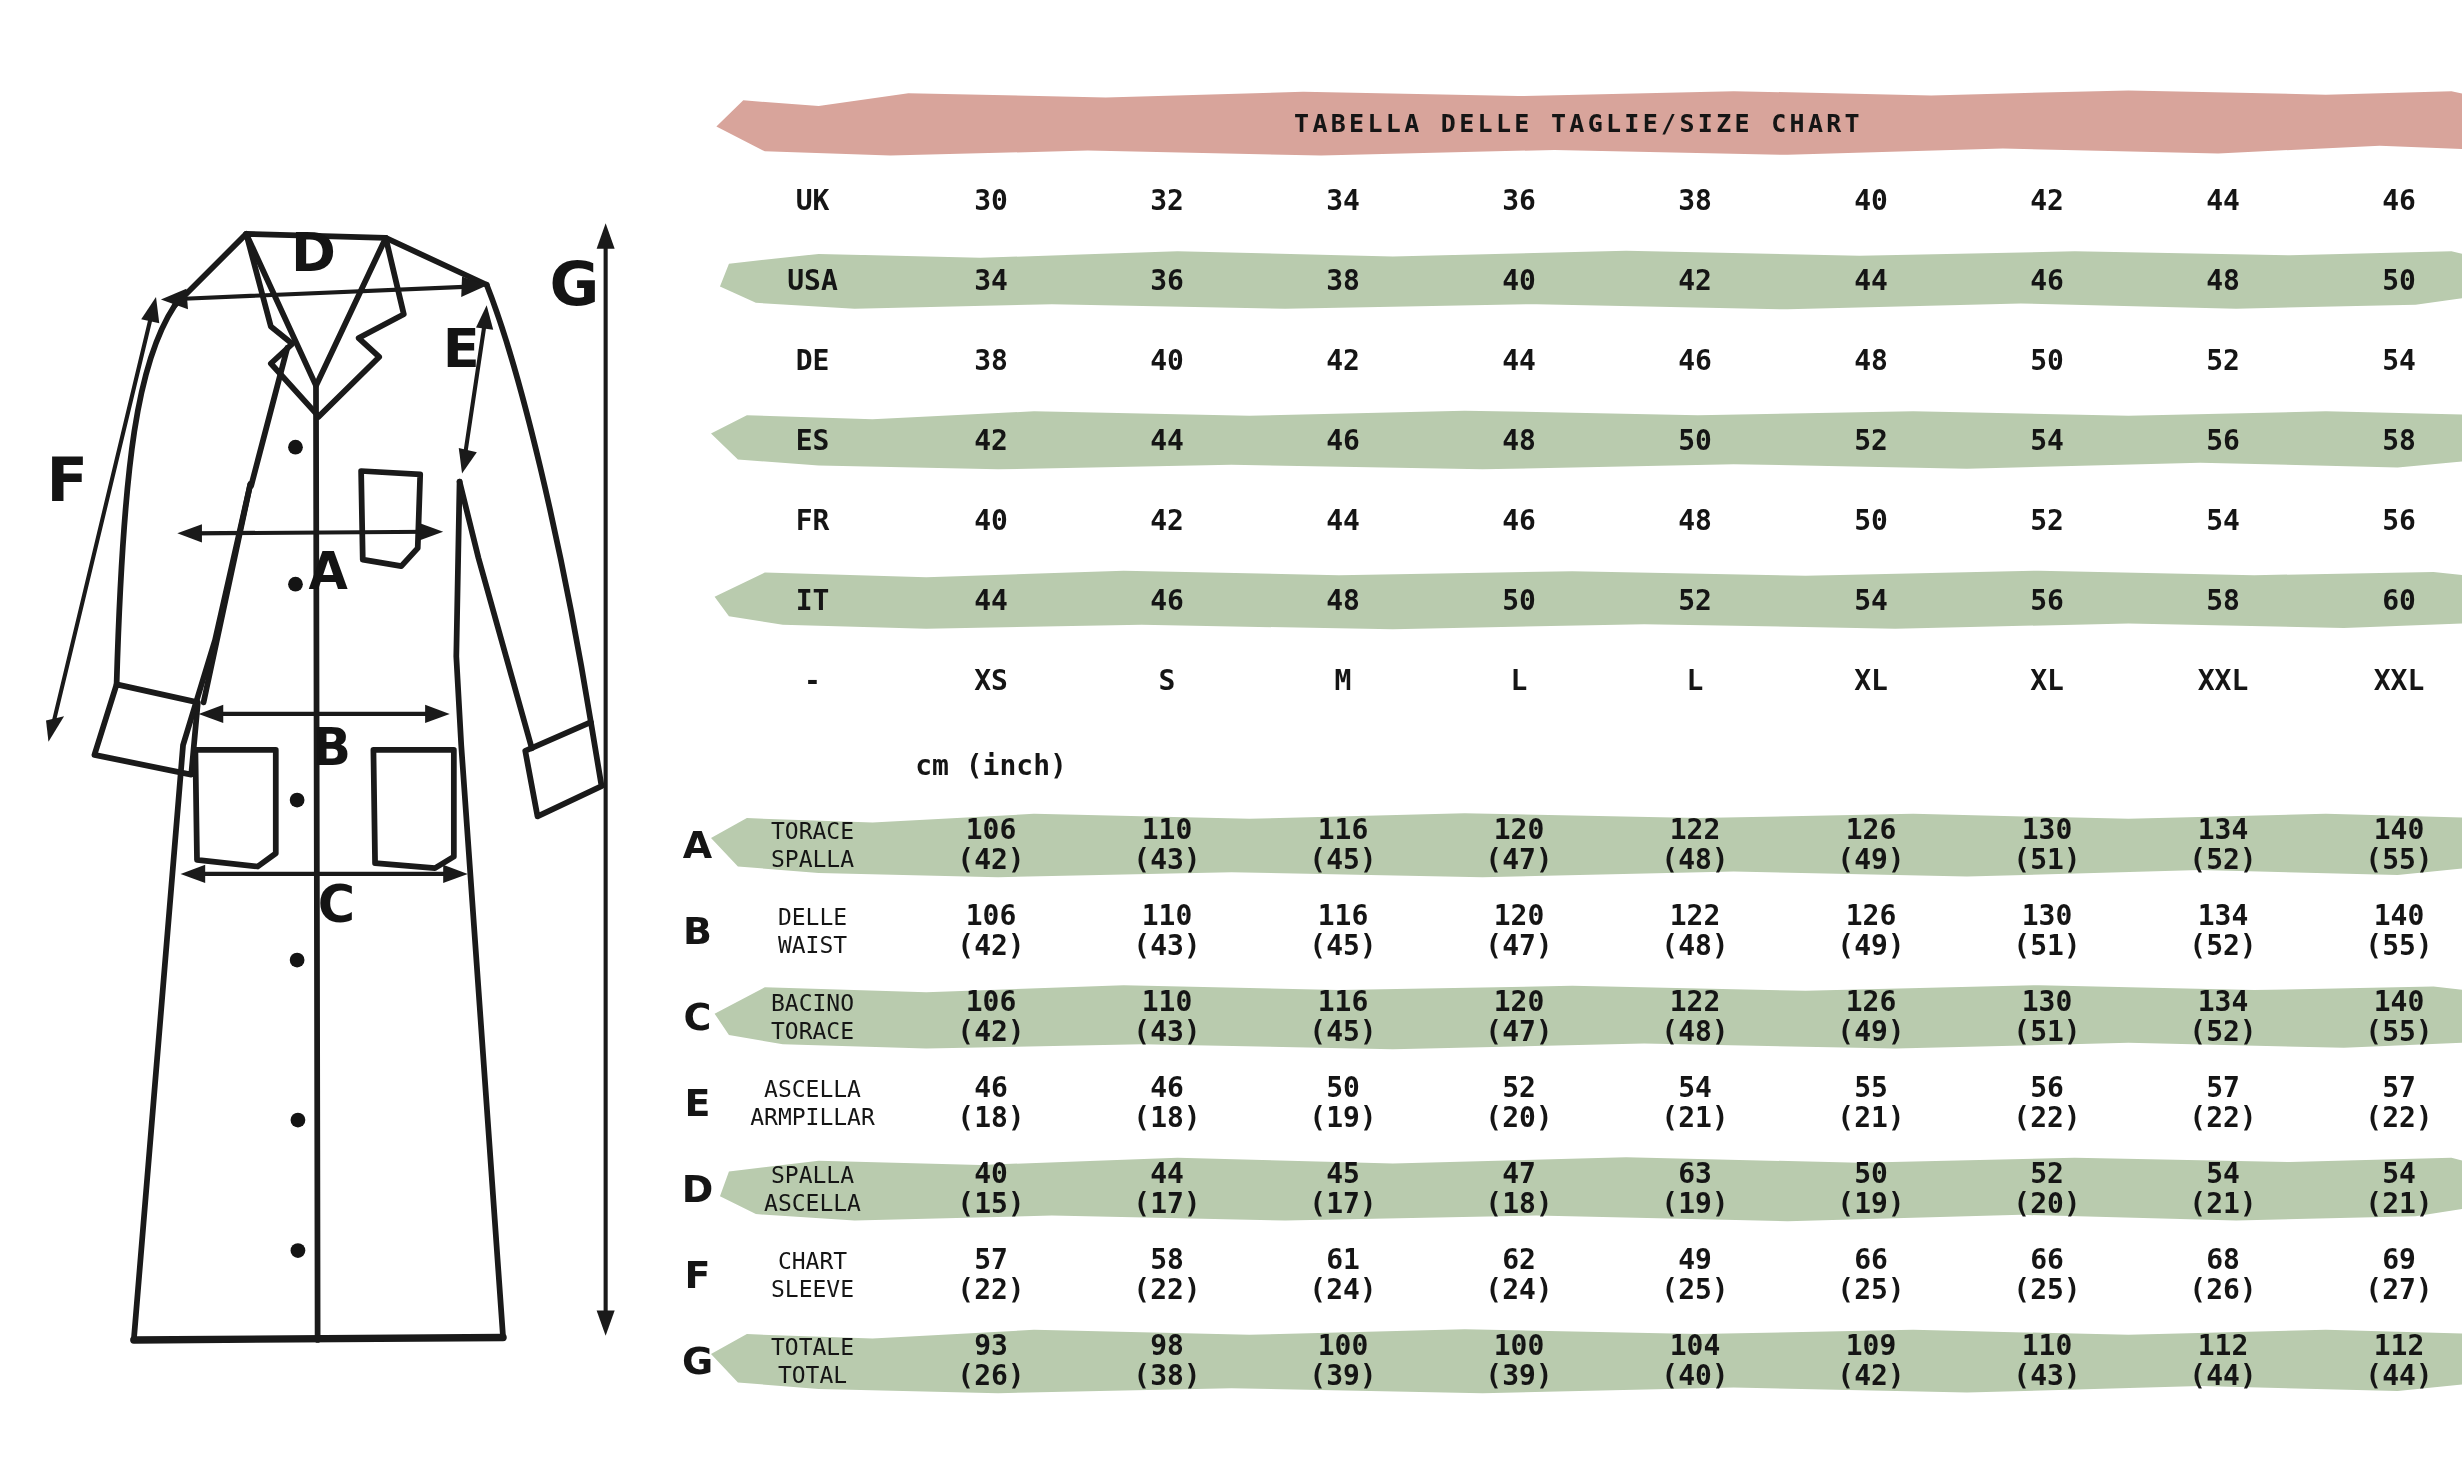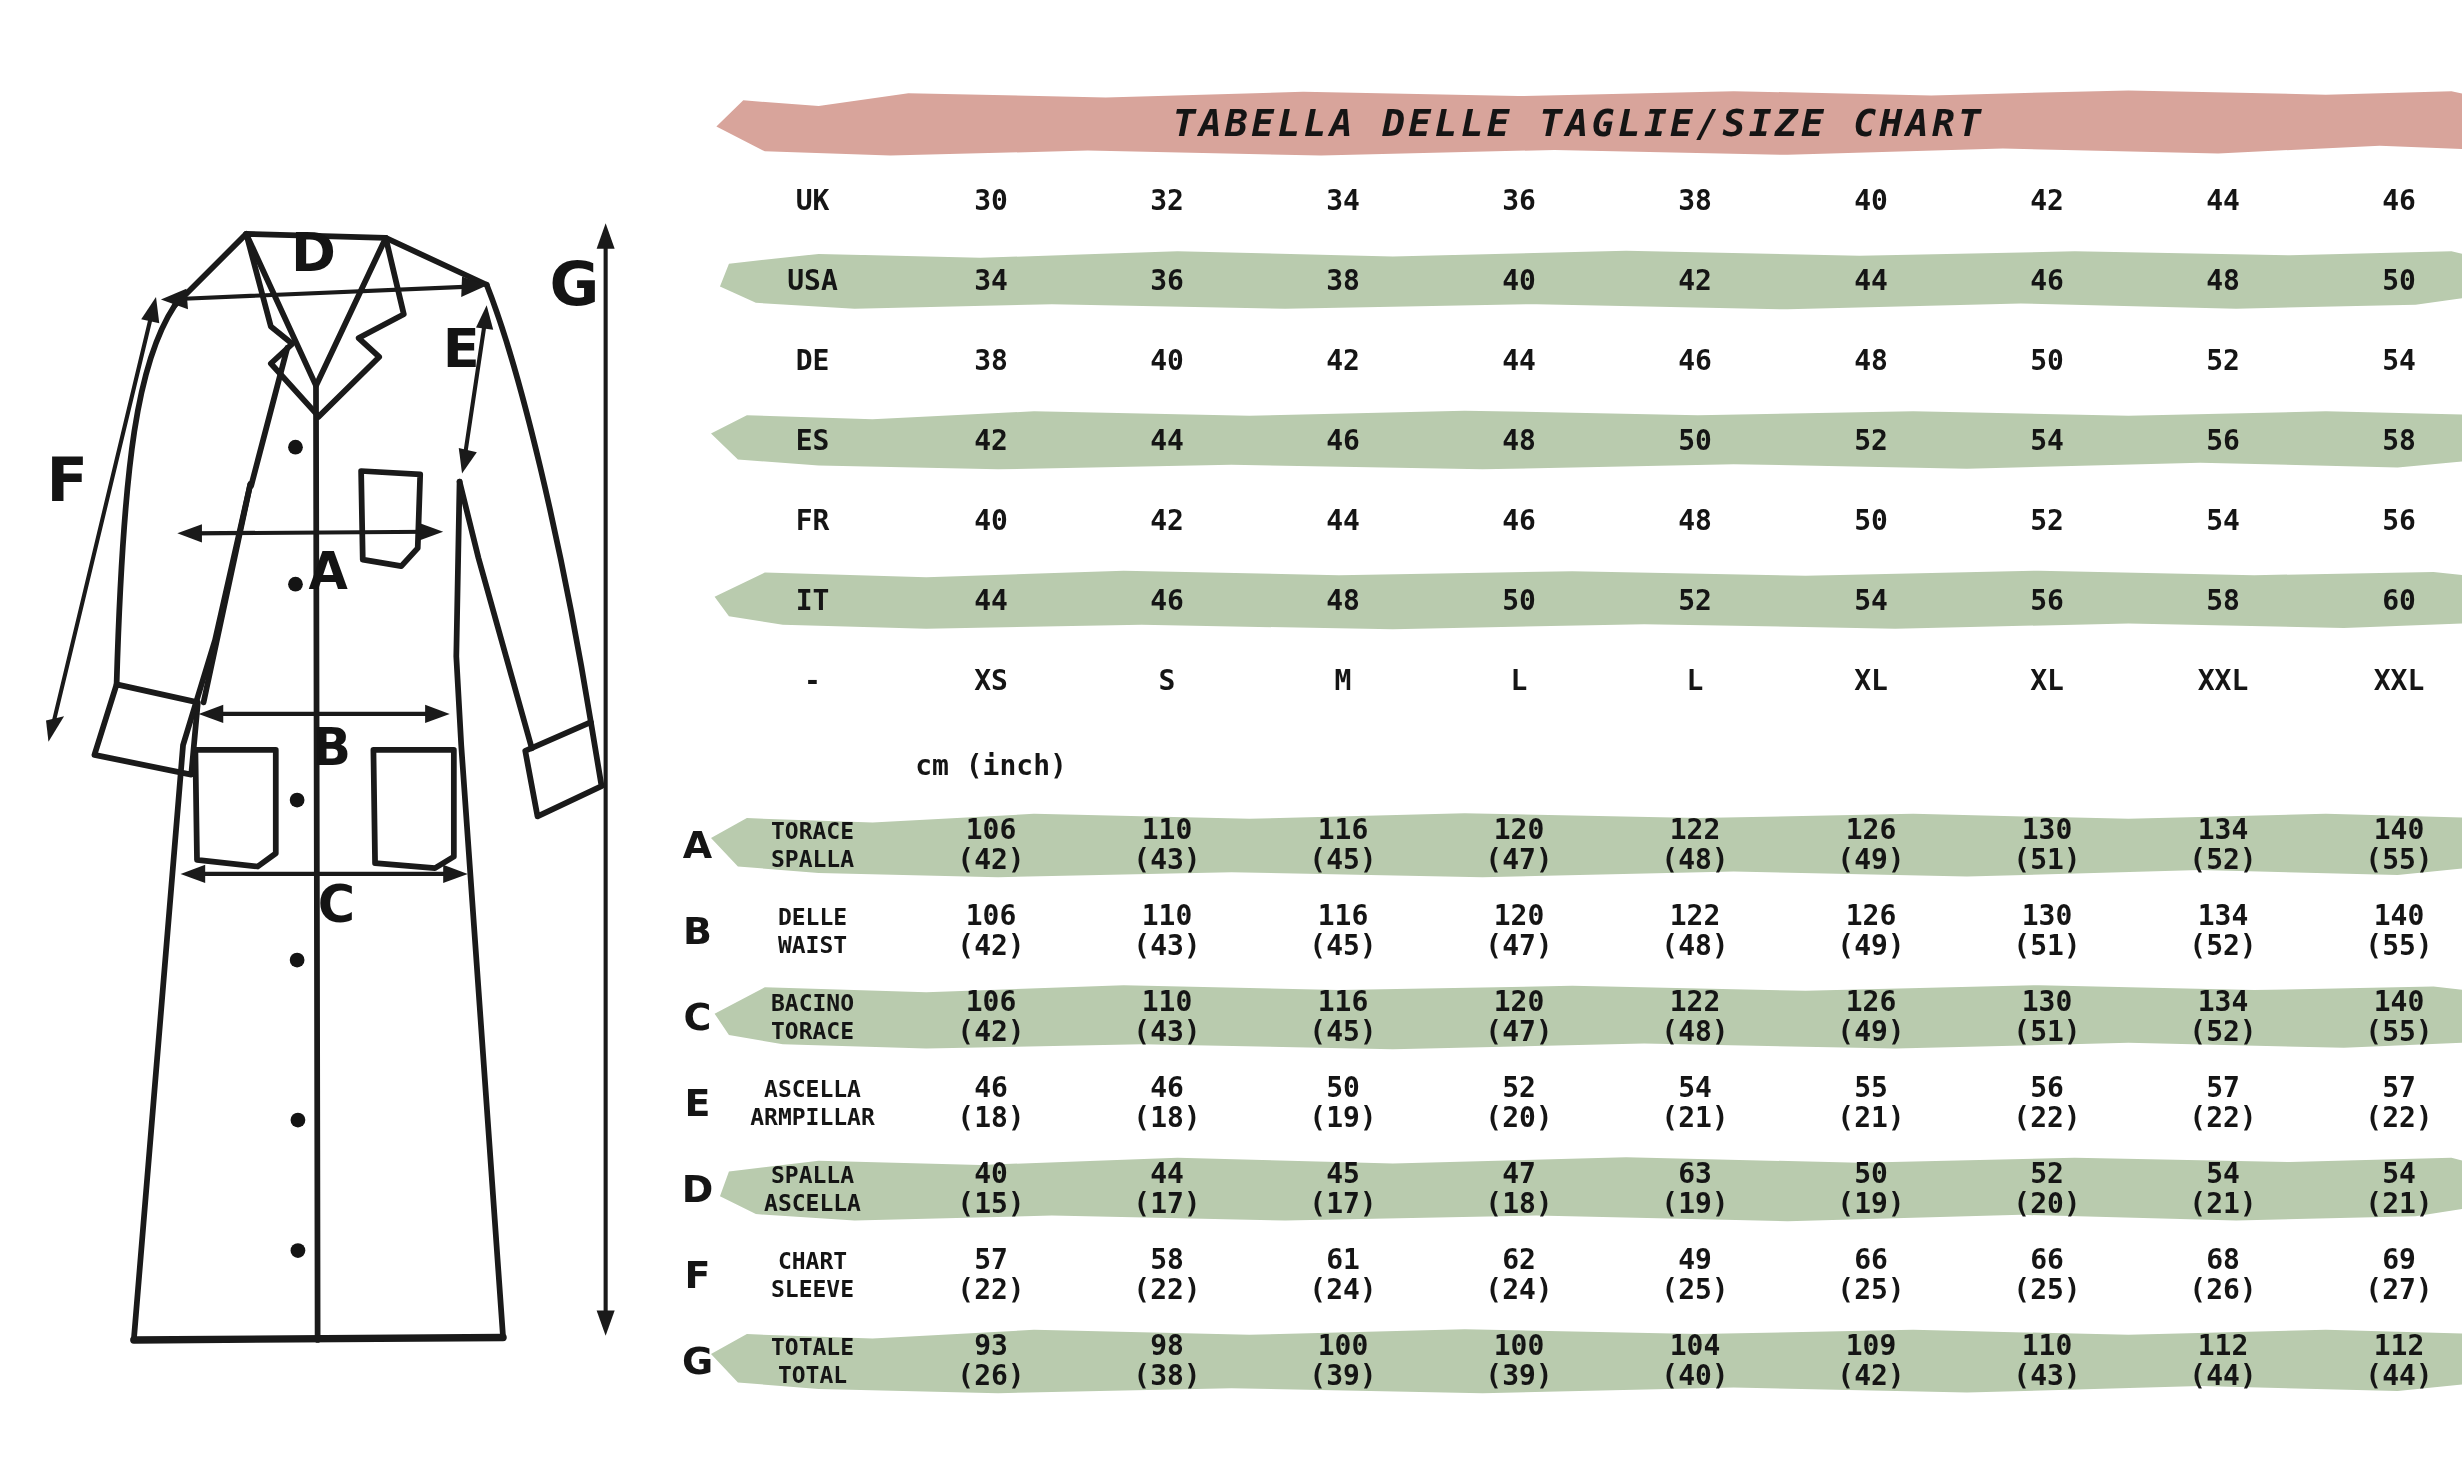--- a/index.html
+++ b/index.html
@@ -8,36 +8,36 @@
     font-family:"DejaVu Sans Mono", monospace;color:#151515;
   }
   .stage{position:absolute;inset:0;}
 
   
   .table{position:absolute;left:673px;top:86px;width:1811px;}
   .banner{position:relative;height:74px;display:flex;align-items:center;justify-content:center;}
   .banner .brush{position:absolute;left:38px;right:-21.3px;top:1.6px;bottom:1.6px;background:var(--pink);
     clip-path:polygon(0.3% 55%,1.8% 18%,6% 26%,11% 8%,22% 14%,33% 6%,45% 12%,57% 5%,68% 11%,79% 4%,90% 10%,97% 5%,99.7% 20%,100% 60%,99% 88%,93% 82%,84% 93%,72% 86%,60% 95%,47% 88%,34% 96%,21% 89%,10% 96%,3% 90%);
   }
-  .banner .title{position:relative;z-index:1;font-size:38px;font-weight:bold;letter-spacing:3.3px;font-style:italic;}
+  .banner .title{position:relative;z-index:1;font-size:25px;font-weight:bold;letter-spacing:3.3px;}
 
   .srow,.mrow,.unitrow{
     position:relative;display:grid;grid-template-columns:49px 181px repeat(9,176px);
     align-items:center;text-align:center;
   }
   .srow{height:80px;font-size:28px;font-weight:bold;}
   .mrow{height:86px;}
   .unitrow{height:74px;margin-top:8.2px;font-size:28px;font-weight:bold;}
   .band{position:absolute;left:38px;right:-21.3px;top:7.4px;bottom:7.4px;background:var(--green);z-index:0;}
   .band.v1{clip-path:polygon(0% 40%,2% 12%,9% 18%,18% 6%,30% 13%,42% 5%,55% 12%,67% 6%,79% 13%,90% 6%,99% 12%,100% 42%,99.5% 78%,94% 92%,83% 85%,70% 94%,57% 87%,43% 95%,29% 88%,16% 95%,6% 89%,1.5% 80%);}
   .band.v2{clip-path:polygon(0.5% 60%,1% 25%,6% 10%,15% 16%,26% 6%,38% 14%,51% 5%,64% 13%,76% 6%,88% 12%,97% 6%,100% 25%,99.6% 70%,95% 88%,85% 94%,73% 86%,60% 95%,46% 87%,32% 94%,19% 87%,8% 94%,2.5% 85%);}
   .band.v3{clip-path:polygon(0.2% 45%,3% 8%,12% 15%,23% 5%,35% 12%,48% 6%,61% 13%,74% 5%,86% 12%,96% 7%,99.8% 18%,100% 55%,98.5% 85%,91% 93%,79% 86%,66% 94%,52% 87%,38% 95%,24% 88%,12% 94%,4% 88%,1% 75%);}
   .cell{position:relative;z-index:1;}
   .letter{font-family:"DejaVu Sans", sans-serif;font-size:38px;font-weight:bold;}
-  .mlabel{font-size:23px;font-weight:bold;line-height:28px;}
+  .mlabel{font-size:23px;font-weight:normal;line-height:28px;}
   .val2{font-size:28px;font-weight:bold;line-height:30px;}
 
   
   svg text{font-family:"DejaVu Sans", sans-serif;font-weight:bold;fill:#141414;}
   .coat-line{fill:none;stroke:#1a1a1a;stroke-width:7;stroke-linejoin:round;stroke-linecap:round;}
   .arrow-line{fill:none;stroke:#1a1a1a;stroke-width:5;stroke-linecap:round;}
   .arrow-head{fill:#1a1a1a;stroke:none;}
 </style>
 </head>
 <body>

